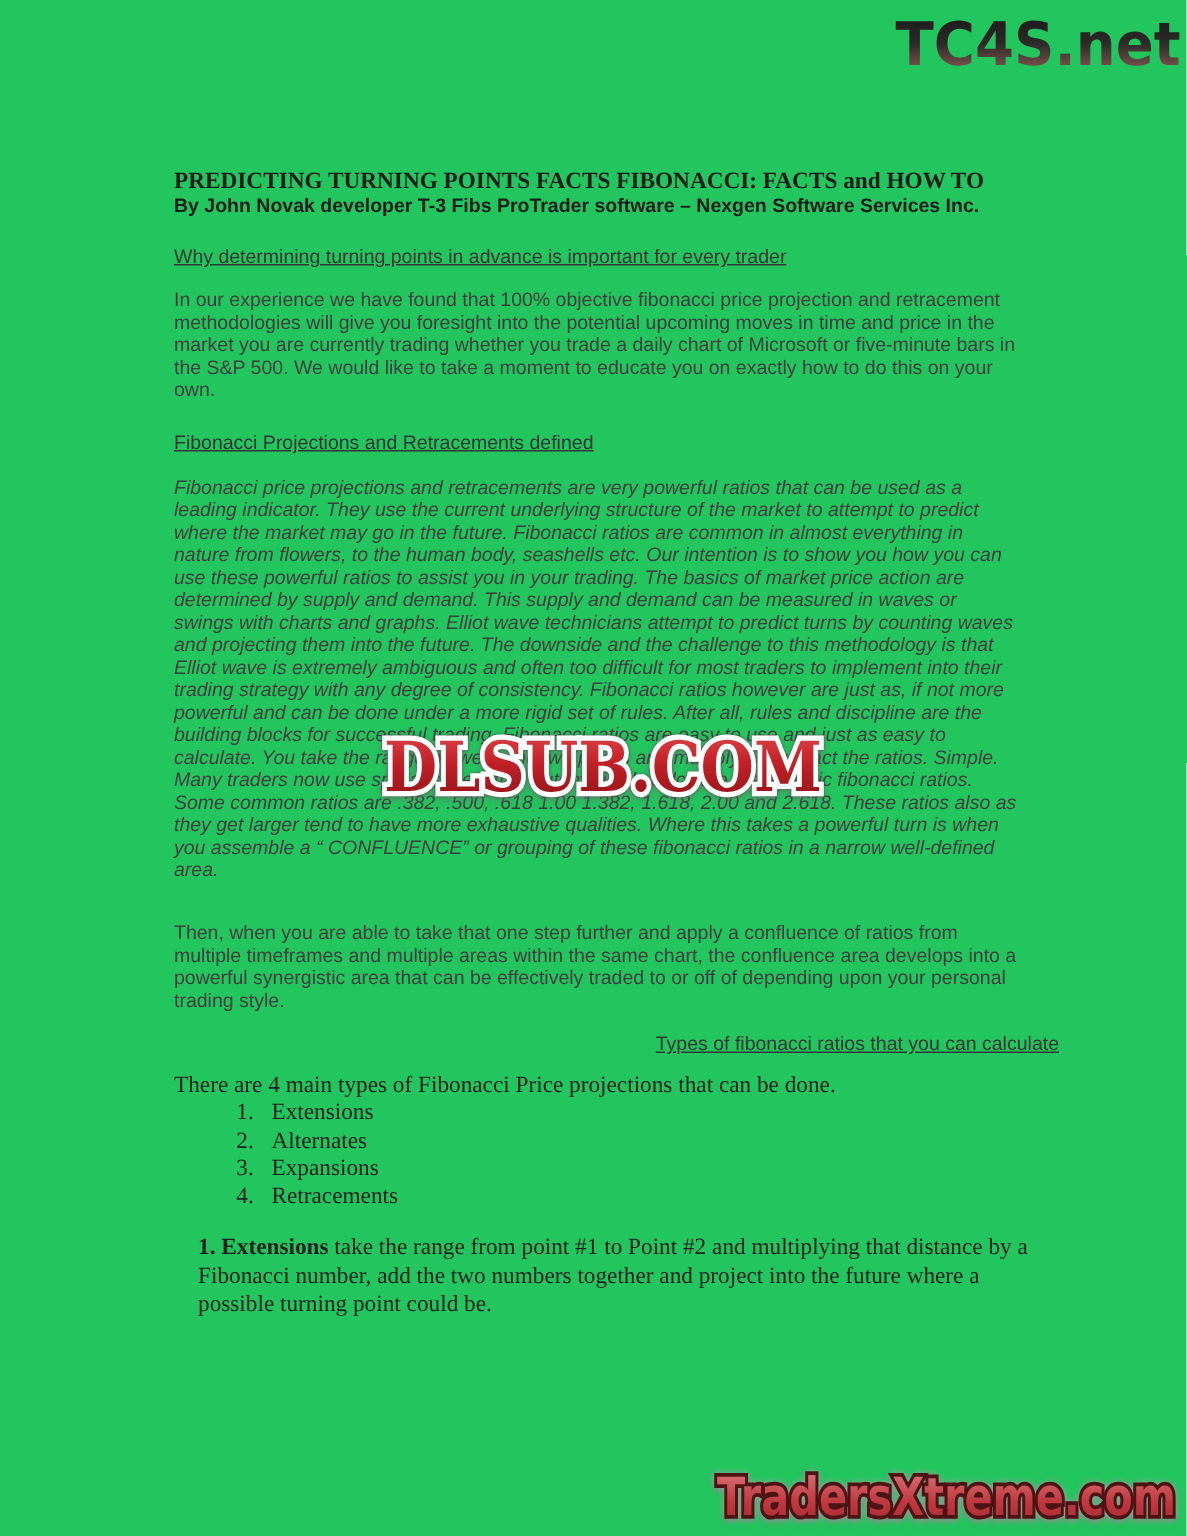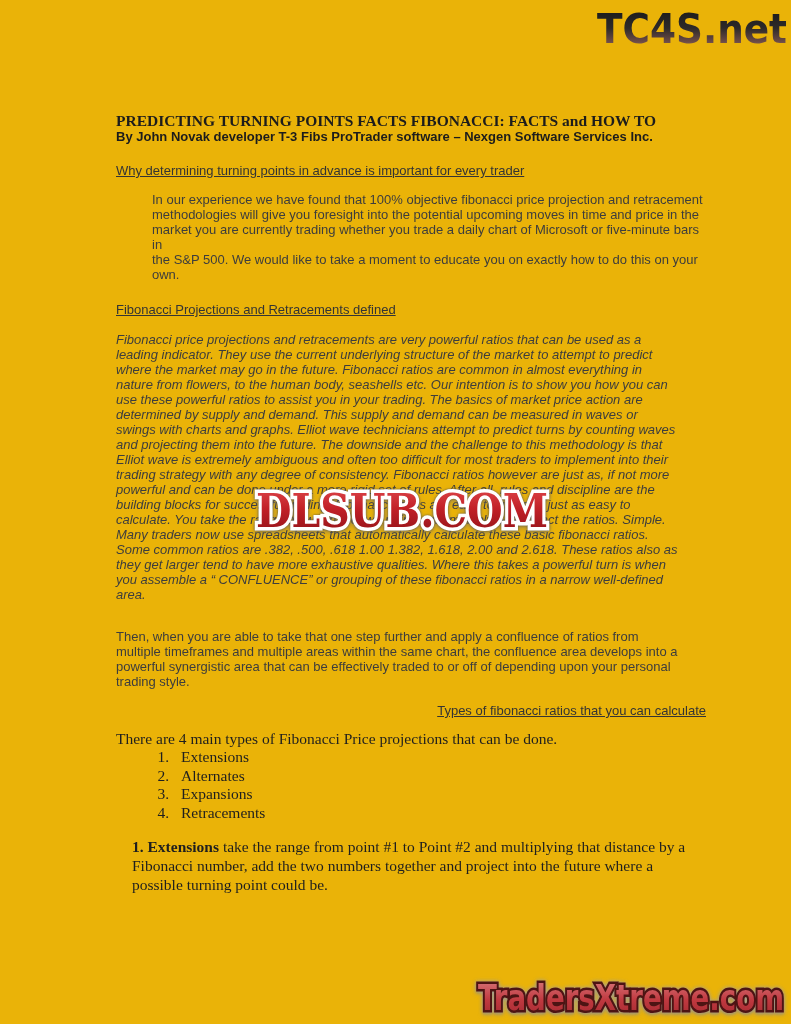--- a/index.html
+++ b/index.html
@@ -1,17 +1,17 @@
 <!DOCTYPE html>
 <html><head>
 <meta charset="utf-8">
 <style>
   html,body { margin:0; padding:0; background:#ffffff; }
   .page {
-    position:relative; width:791px; height:1024px; background:#eab308;
+    position:relative; width:791px; height:1024px; background:#22c55e;
     overflow:hidden; font-family:"Liberation Sans", sans-serif;
   }
   .content {
     position:absolute; left:116px; top:112px; width:590px; z-index:1;
   }
   .doc-title {
     margin:0; font-family:"Liberation Serif", serif; font-weight:bold;
     font-size:15.5px; line-height:17px; color:#1c1c1c;
   }
   .byline {
@@ -22,21 +22,21 @@
     margin:0; font-size:13px; line-height:15px; color:#343434;
     text-decoration:underline;
   }
   .uheading.h-why   { margin-top:19px; }
   .uheading.h-def   { margin-top:20px; }
   .uheading.h-types { margin-top:14px;text-align:right; }
   .body-sans {
     margin:0; font-size:13px; line-height:15px; color:#3d3d3d;
     white-space:pre-line;
   }
-  .p-intro { margin-top:14px;margin-left:36px; }
+  .p-intro { margin-top:14px; }
   .p-def   { margin-top:15px;font-style:italic; }
   .p-conf  { margin-top:27px; }
   .serif-text {
     font-family:"Liberation Serif", serif; font-size:15.5px; color:#1f1f1f;
   }
   .types-intro { margin:11px 0 0 0; line-height:19px; }
   .types-list {
     margin:0; padding-left:57px; line-height:18.5px; list-style:decimal;
   }
   .types-list li { padding-left:8px; }

